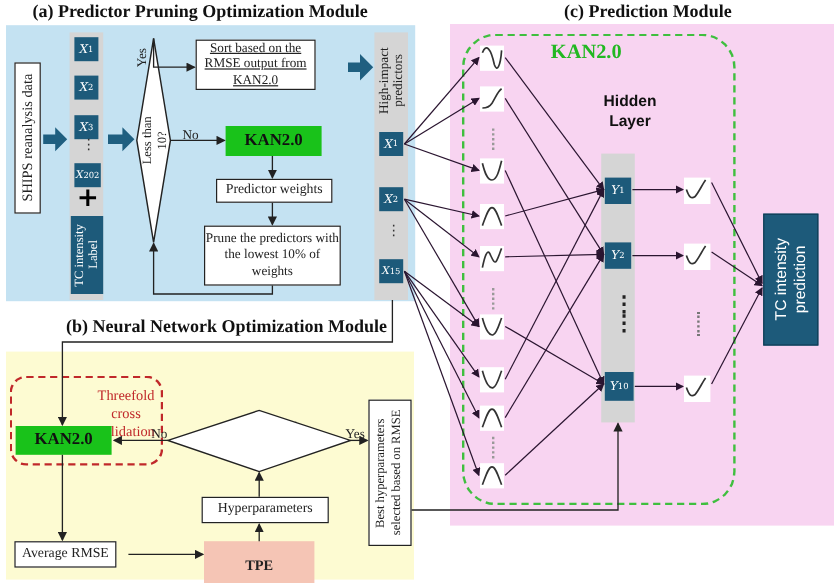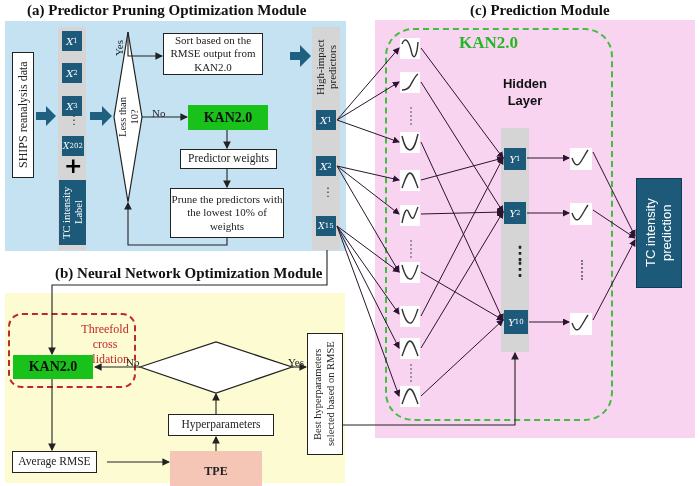--- a/index.html
+++ b/index.html
@@ -48,21 +48,21 @@
 <div class="abs xnode" style="left:62px;top:136px;width:22px;height:20px;font-size:9px;">
     <span>X</span>
     <sub>202</sub>
   </div>
 <div class="abs" style="left:64px;top:155px;font-size:22px;font-weight:bold;font-family:'DejaVu Sans',sans-serif;color:#000;line-height:22px;">+</div>
 <div class="abs xnode vtext" style="left:59px;top:180px;width:27px;height:65px;font-style:normal;font-family:'Liberation Serif',serif;font-size:10.5px;text-align:center;line-height:1.1;">TC intensity Label</div>
 
 <div class="abs vtext small" style="left:113px;top:40px;">Yes</div>
 <div class="abs small" style="left:152px;top:107px;">No</div>
 
-<div class="abs box" style="left:163px;top:33px;width:100px;height:42px;font-size:11px;">Sort based on the RMSE output from KAN2.0</div>
+<div class="abs box" style="left:163px;top:33px;width:100px;height:42px;font-size:11px;text-decoration:underline;">Sort based on the RMSE output from KAN2.0</div>
 <div class="abs kan" style="left:188px;top:105px;width:80px;height:25px;">KAN2.0</div>
 <div class="abs box" style="left:180px;top:149px;width:97px;height:20px;">Predictor weights</div>
 <div class="abs box" style="left:170px;top:188px;width:114px;height:50px;font-size:11px;">Prune the predictors with the lowest 10% of weights</div>
 
 <div class="abs greycol" style="left:312px;top:27px;width:28px;height:223px;"></div>
 <div class="abs vtext" style="left:314px;top:32px;width:24px;height:70px;font-size:11px;color:#222;text-align:center;line-height:1.1;">High-impact predictors</div>
 <div class="abs xnode" style="left:316px;top:110px;width:20px;height:20px;">
     <span>X</span>
     <sub>1</sub>
   </div>

